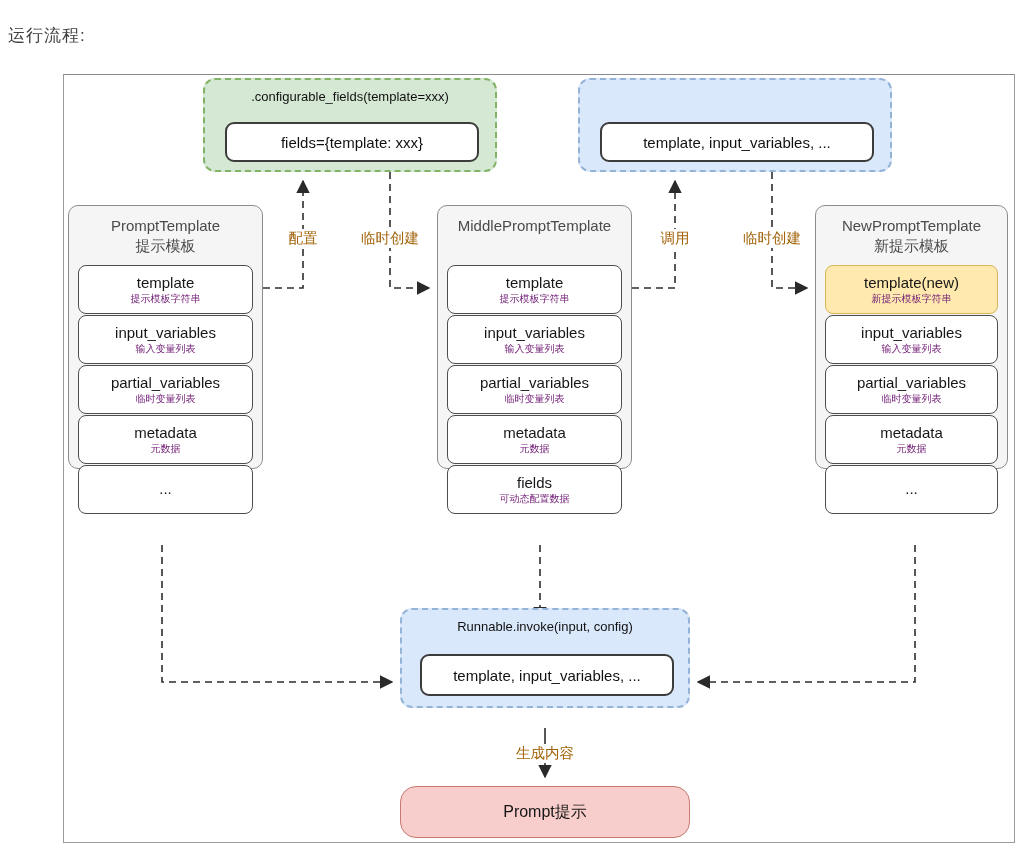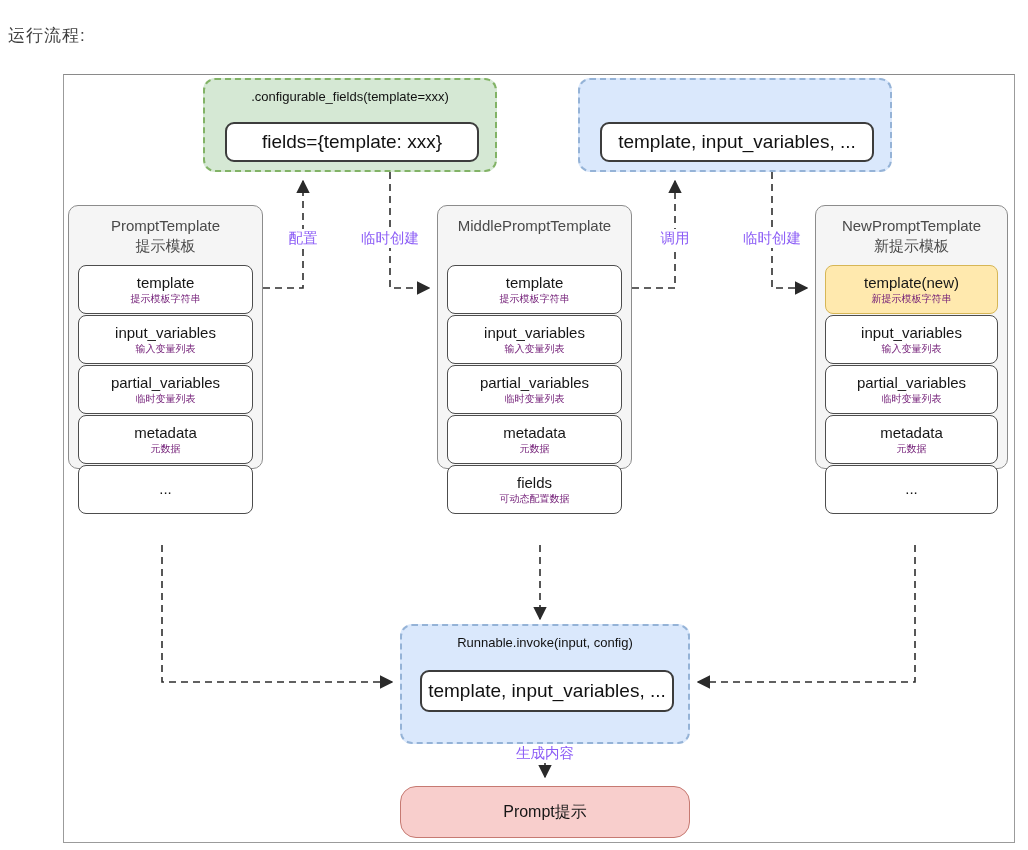--- a/index.html
+++ b/index.html
@@ -7,39 +7,39 @@
   .stage{position:relative;width:1028px;height:850px;background:#fff;overflow:hidden;}
   .page-title{position:absolute;left:8px;top:24px;font-size:17px;color:#3f3f3f;letter-spacing:1px;}
   .frame{position:absolute;left:63px;top:74px;width:952px;height:769px;border:1px solid #9b9b9b;border-top-color:#8a8a8a;background:#fff;box-sizing:border-box;}
   svg.connectors{position:absolute;left:0;top:0;width:1028px;height:850px;pointer-events:none;}
   svg .dash{fill:none;stroke:#2e2e2e;stroke-width:1.6;stroke-dasharray:7 5;}
   svg .solid{fill:none;stroke:#2e2e2e;stroke-width:1.6;}
 
   .dashed-box{position:absolute;border-radius:12px;box-sizing:border-box;text-align:center;}
   .green-box{left:203px;top:78px;width:294px;height:94px;background:#d5e8d4;border:2px dashed #82b366;}
   .blue-box{left:578px;top:78px;width:314px;height:94px;background:#dae8fc;border:2px dashed #95b3d7;}
-  .blue-box-bottom{left:400px;top:624px;width:290px;height:120px;background:#dae8fc;border:2px dashed #95b3d7;}
+  .blue-box-bottom{left:400px;top:608px;width:290px;height:100px;background:#dae8fc;border:2px dashed #95b3d7;}
   .dashed-box .box-title{margin-top:9px;font-size:13px;color:#111;}
-  .inner-pill{position:absolute;background:#fff;border:2px solid #3c3c3c;border-radius:9px;display:flex;align-items:center;justify-content:center;font-size:19px;color:#111;box-sizing:border-box;}
+  .inner-pill{position:absolute;background:#fff;border:2px solid #3c3c3c;border-radius:9px;display:flex;align-items:center;justify-content:center;font-size:15px;color:#111;box-sizing:border-box;}
   .green-box .inner-pill{left:20px;top:42px;width:254px;height:40px;}
   .blue-box .inner-pill{left:20px;top:42px;width:274px;height:40px;}
   .blue-box-bottom .inner-pill{left:18px;top:44px;width:254px;height:42px;}
 
   .column{position:absolute;top:205px;width:195px;height:264px;background:#f5f5f5;border:1px solid #8c8c8c;border-radius:10px;box-sizing:border-box;padding:10px 9px 8px 9px;}
   .col-left{left:68px;}
   .col-mid{left:437px;}
   .col-right{left:815px;width:193px;}
   .col-title{text-align:center;font-size:15px;line-height:1.35;color:#4a4a4a;margin-bottom:7px;height:42px;}
   .field{background:#fff;border:1.5px solid #4d4d4d;border-radius:8px;height:49px;margin-bottom:1px;display:flex;flex-direction:column;align-items:center;justify-content:center;text-align:center;line-height:1.22;box-sizing:border-box;}
   .field .en{font-size:15px;color:#161616;}
   .field .zh{font-size:10px;color:#701a75;}
   .field.highlight{background:#ffe9ae;border-color:#d6b656;}
   .field.dots{color:#3a3a3a;font-size:15px;}
 
-  .edge-label{position:absolute;transform:translateX(-50%);background:#fff;padding:0 4px;font-size:14.5px;color:#8b5cf6;white-space:nowrap;}
+  .edge-label{position:absolute;transform:translateX(-50%);background:#fff;padding:0 4px;font-size:14.5px;color:#a16207;white-space:nowrap;}
 
   .pink-box{position:absolute;left:400px;top:786px;width:290px;height:52px;background:#f8cecc;border:1.5px solid #c67a72;border-radius:16px;display:flex;align-items:center;justify-content:center;font-size:16px;color:#161616;box-sizing:border-box;}
 </style>
 </head>
 <body>
 
 <div class="stage">
 
   <div class="page-title">运行流程:</div>
 

